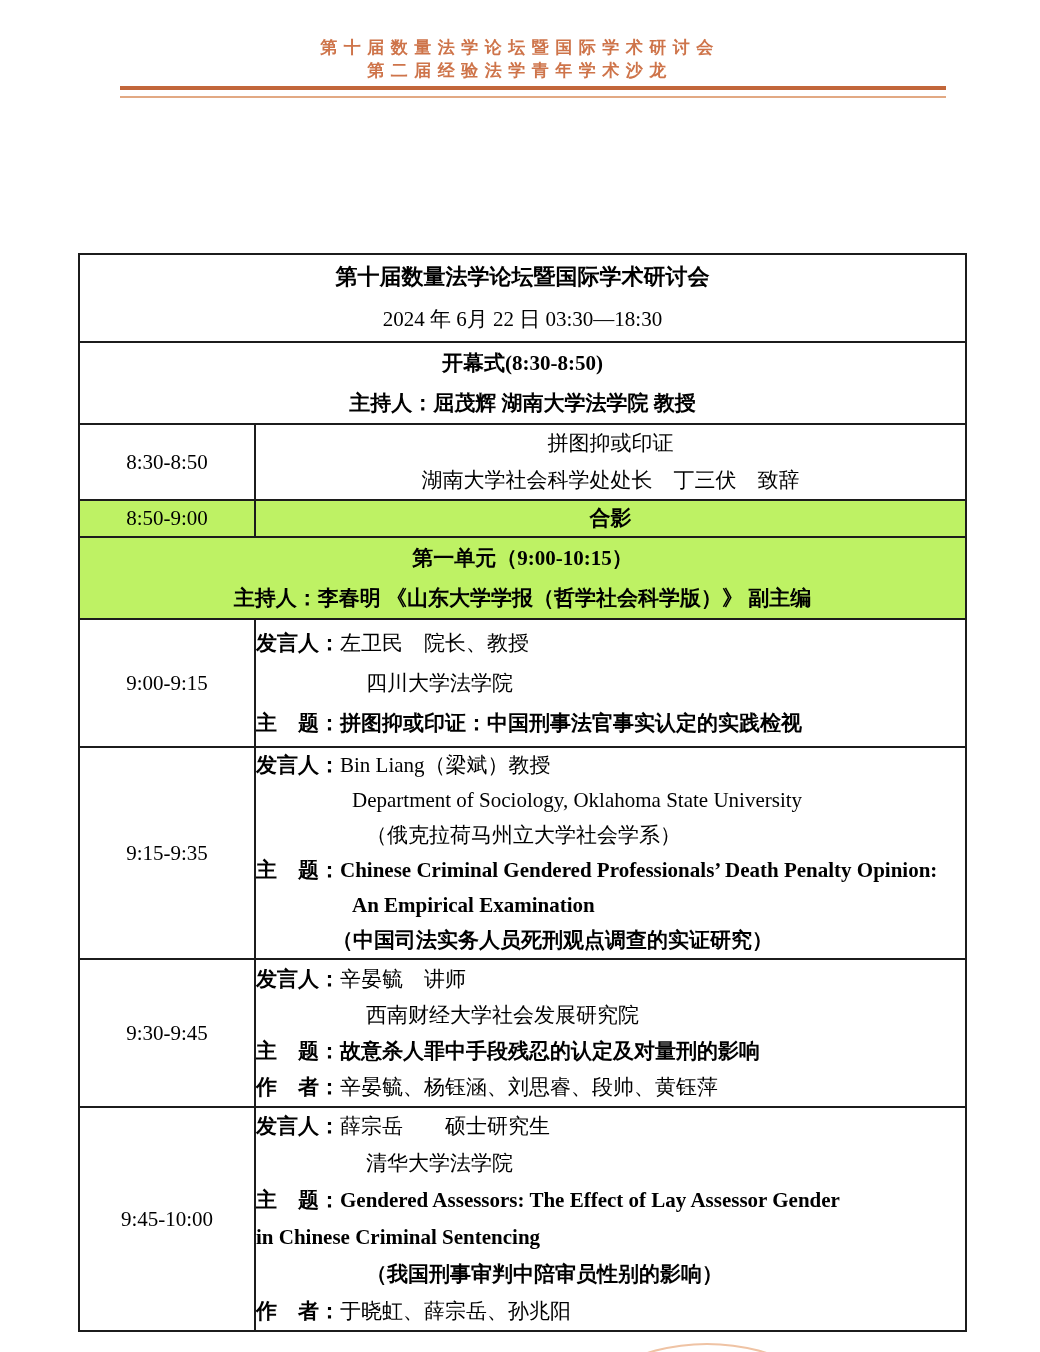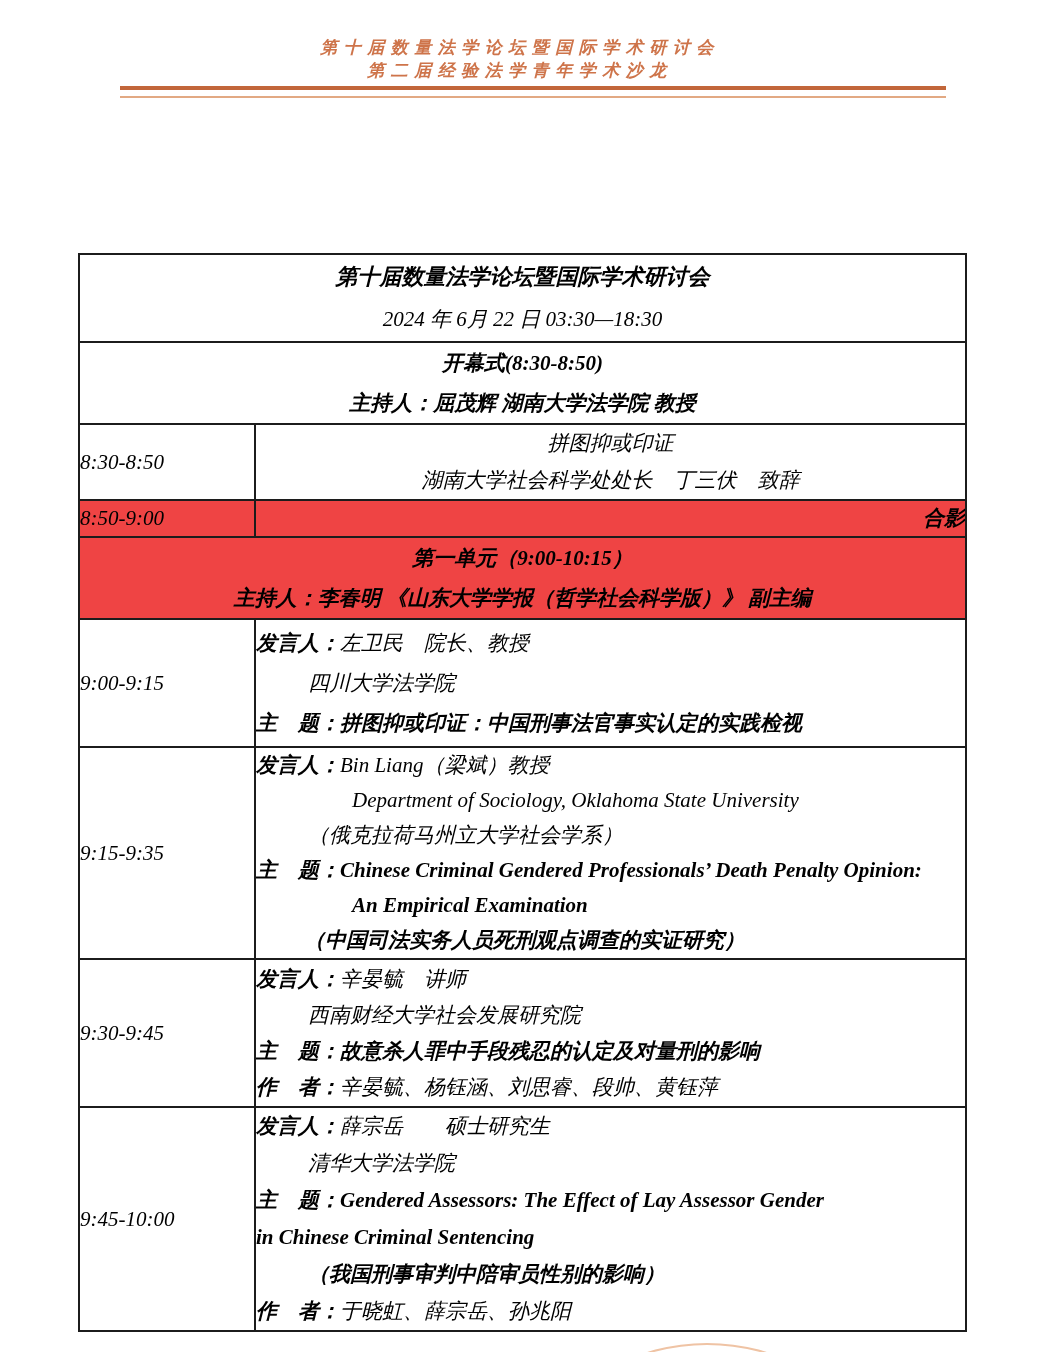--- a/index.html
+++ b/index.html
@@ -1,20 +1,19 @@
 <!DOCTYPE html>
 <html><head>
 <meta charset="utf-8">
 <style>
   html,body { margin:0; padding:0; background:#ffffff; }
   .page {
     position:relative; width:1040px; height:1352px; overflow:hidden;
     background:#ffffff; color:#000;
     font-family:"Liberation Serif","DejaVu Serif",serif;
-    font-style:italic;
   }
 
   
   .doc-header {
     position:absolute; top:36px; left:0; width:100%;
     text-align:center;
     font-family:"Liberation Sans","DejaVu Sans",sans-serif;
     font-weight:bold; font-size:17px; line-height:23px;
     letter-spacing:6.5px; color:#ce744a;
   }
@@ -25,34 +24,34 @@
   table.agenda {
     position:absolute; left:78px; top:253px; width:889px;
     border-collapse:collapse; table-layout:fixed;
     font-size:21px;
   }
   table.agenda td {
     border:2px solid #1c1c1c; padding:0; vertical-align:middle;
     overflow:hidden;
   }
   col.c-time { width:176px; }
-  .shade { background:#ef4444; }
+  .shade { background:#bef264; }
   .center { text-align:center; }
-  .time-cell { text-align:left; font-size:21px; }
+  .time-cell { text-align:center; font-size:21px; }
   .content { padding-left:14px; padding-right:6px; }
   .b { font-weight:bold; }
   .line { white-space:nowrap; }
-  .ind  { padding-left:52px; }
+  .ind  { padding-left:110px; }
   .ind2 { padding-left:96px; }
-  .ind3 { padding-left:48px; }
+  .ind3 { padding-left:76px; }
 
   tr.r-title  { height:88px; }  tr.r-title  .line { line-height:42px; }
   tr.r-open   { height:82px; }  tr.r-open   .line { line-height:40px; }
   tr.r-guest  { height:76px; }  tr.r-guest  .line { line-height:37px; }
-  tr.r-photo  { height:37px; }  tr.r-photo  .line { line-height:33px;text-align:right; }
+  tr.r-photo  { height:37px; }  tr.r-photo  .line { line-height:33px; }
   tr.r-unit   { height:82px; }  tr.r-unit   .line { line-height:40px; }
   tr.r-talk1  { height:128px; } tr.r-talk1  .line { line-height:40px; }
   tr.r-talk2  { height:212px; } tr.r-talk2  .line { line-height:35px; }
   tr.r-talk3  { height:148px; } tr.r-talk3  .line { line-height:36px; }
   tr.r-talk4  { height:224px; } tr.r-talk4  .line { line-height:37px; }
 
   .tbl-title { font-size:22px; font-weight:bold; }
 
   
   .arc {

